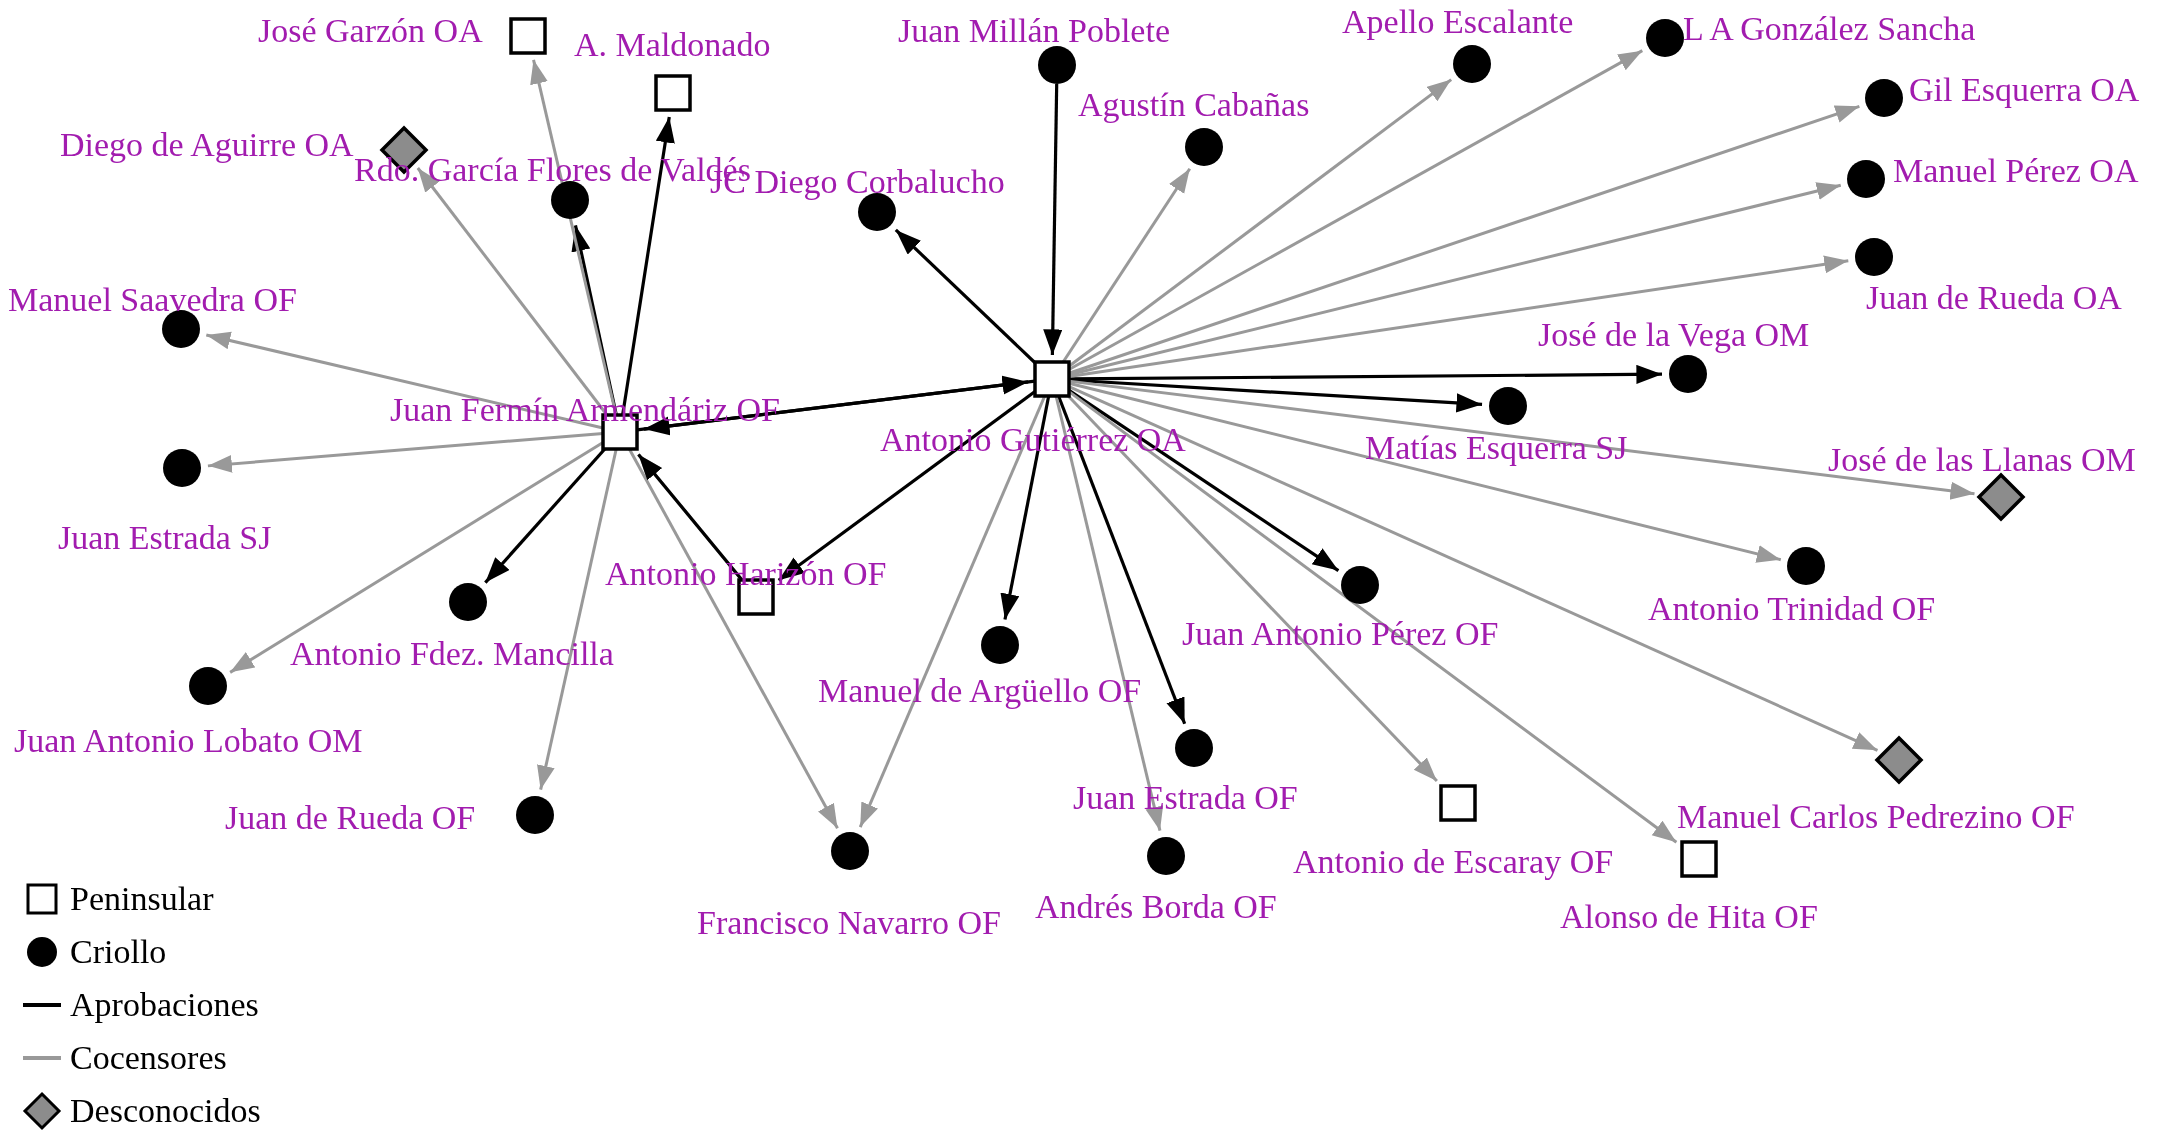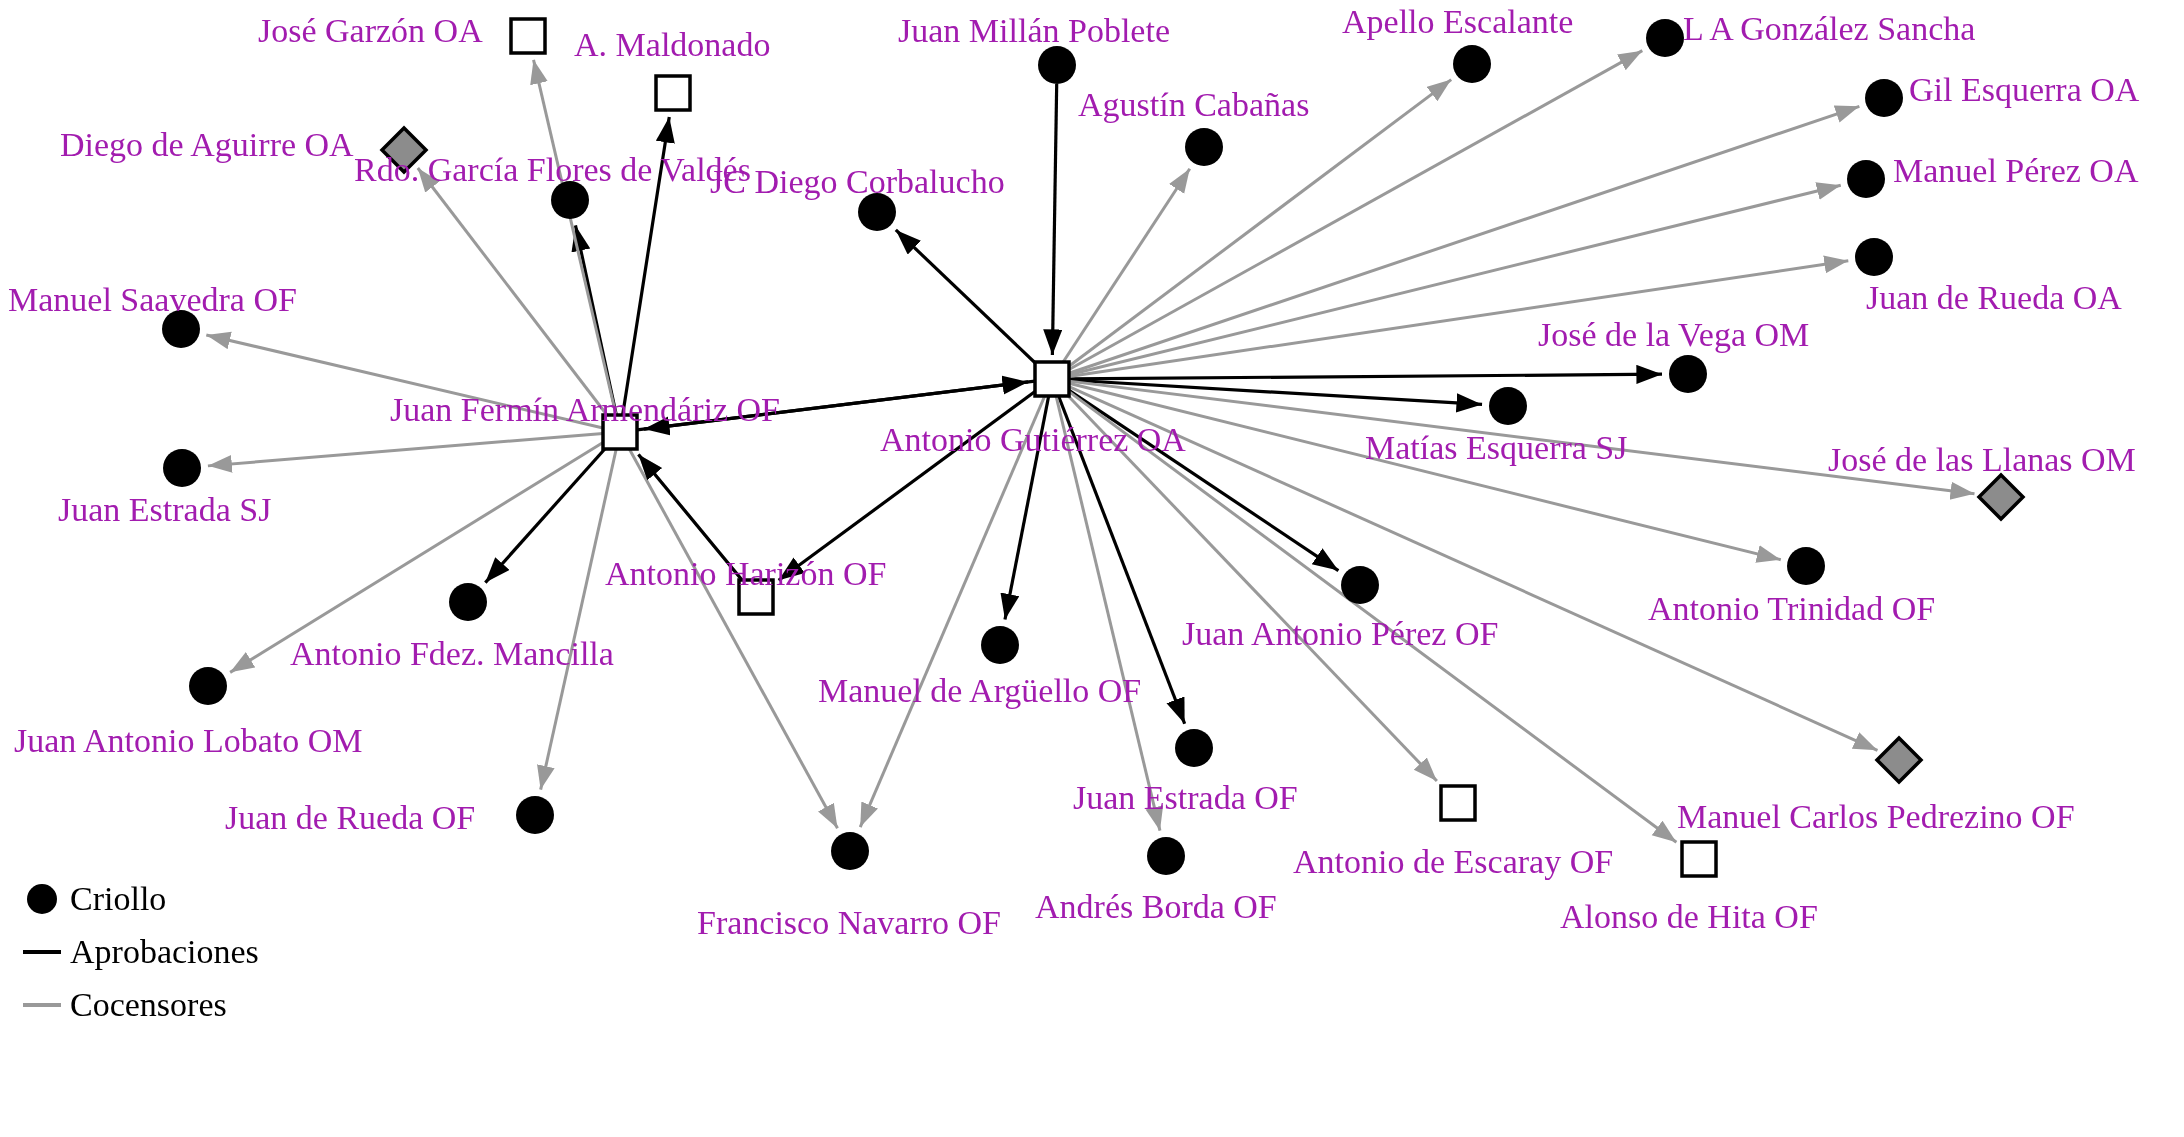--- a/index.html
+++ b/index.html
@@ -149,21 +149,21 @@
       <div class="node-label" style="left: 258px; top: 14px;">José Garzón OA</div>
       <div class="node-label" style="left: 574px; top: 28px;">A. Maldonado</div>
       <div class="node-label" style="left: 605px; top: 557px;">Antonio Harizón OF</div>
       <div class="node-label" style="left: 1293px; top: 845px;">Antonio de Escaray OF</div>
       <div class="node-label" style="left: 1560px; top: 900px;">Alonso de Hita OF</div>
       <div class="node-label" style="left: 60px; top: 128px;">Diego de Aguirre OA</div>
       <div class="node-label" style="left: 1828px; top: 443px;">José de las Llanas OM</div>
       <div class="node-label" style="left: 1677px; top: 800px;">Manuel Carlos Pedrezino OF</div>
       <div class="node-label" style="left: 354px; top: 153px;">Rdo. García Flores de Valdés</div>
       <div class="node-label" style="left: 8px; top: 283px;">Manuel Saavedra OF</div>
-      <div class="node-label" style="left: 58px; top: 493px;">Juan Estrada SJ</div>
+      <div class="node-label" style="left: 58px; top: 521px;">Juan Estrada SJ</div>
       <div class="node-label" style="left: 290px; top: 637px;">Antonio Fdez. Mancilla</div>
       <div class="node-label" style="left: 14px; top: 724px;">Juan Antonio Lobato OM</div>
       <div class="node-label" style="left: 225px; top: 801px;">Juan de Rueda OF</div>
       <div class="node-label" style="left: 697px; top: 886px; margin-top: 20px;">Francisco Navarro OF</div>
       <div class="node-label" style="left: 710px; top: 165px;">JC Diego Corbalucho</div>
       <div class="node-label" style="left: 898px; top: 14px;">Juan Millán Poblete</div>
       <div class="node-label" style="left: 1078px; top: 88px;">Agustín Cabañas</div>
       <div class="node-label" style="left: 1342px; top: 5px;">Apello Escalante</div>
       <div class="node-label" style="left: 1683px; top: 12px;">L A González  Sancha</div>
       <div class="node-label" style="left: 1909px; top: 73px;">Gil Esquerra OA</div>
@@ -173,20 +173,28 @@
       <div class="node-label" style="left: 1365px; top: 431px;">Matías Esquerra SJ</div>
       <div class="node-label" style="left: 1648px; top: 592px;">Antonio Trinidad OF</div>
       <div class="node-label" style="left: 1182px; top: 617px;">Juan Antonio Pérez OF</div>
       <div class="node-label" style="left: 818px; top: 674px;">Manuel de Argüello OF</div>
       <div class="node-label" style="left: 1073px; top: 781px;">Juan Estrada OF</div>
       <div class="node-label" style="left: 1035px; top: 890px;">Andrés Borda OF</div>
     </div>
 
   <div class="legend">
 
+    <div class="legend-row">
+      <span class="legend-sym">
+        <svg width="34" height="34" viewBox="0 0 34 34">
+          <rect x="3" y="3" width="28" height="28" fill="#ffffff" stroke="#000000" stroke-width="3"></rect>
+        </svg>
+      </span>
+      <span class="legend-text">Peninsular</span>
+    </div>
 
     <div class="legend-row">
       <span class="legend-sym">
         <svg width="34" height="34" viewBox="0 0 34 34">
           <circle cx="17" cy="17" r="15" fill="#000000"></circle>
         </svg>
       </span>
       <span class="legend-text">Criollo</span>
     </div>
 
@@ -201,15 +209,23 @@
 
     <div class="legend-row">
       <span class="legend-sym">
         <svg width="40" height="14" viewBox="0 0 40 14">
           <line x1="1" y1="7" x2="39" y2="7" stroke="#999999" stroke-width="4"></line>
         </svg>
       </span>
       <span class="legend-text">Cocensores</span>
     </div>
 
+    <div class="legend-row">
+      <span class="legend-sym">
+        <svg width="40" height="40" viewBox="0 0 40 40">
+          <polygon points="20,3 37,20 20,37 3,20" fill="#8c8c8c" stroke="#000000" stroke-width="3"></polygon>
+        </svg>
+      </span>
+      <span class="legend-text">Desconocidos</span>
+    </div>
 
   </div>
 </div>
 
 </body></html>

